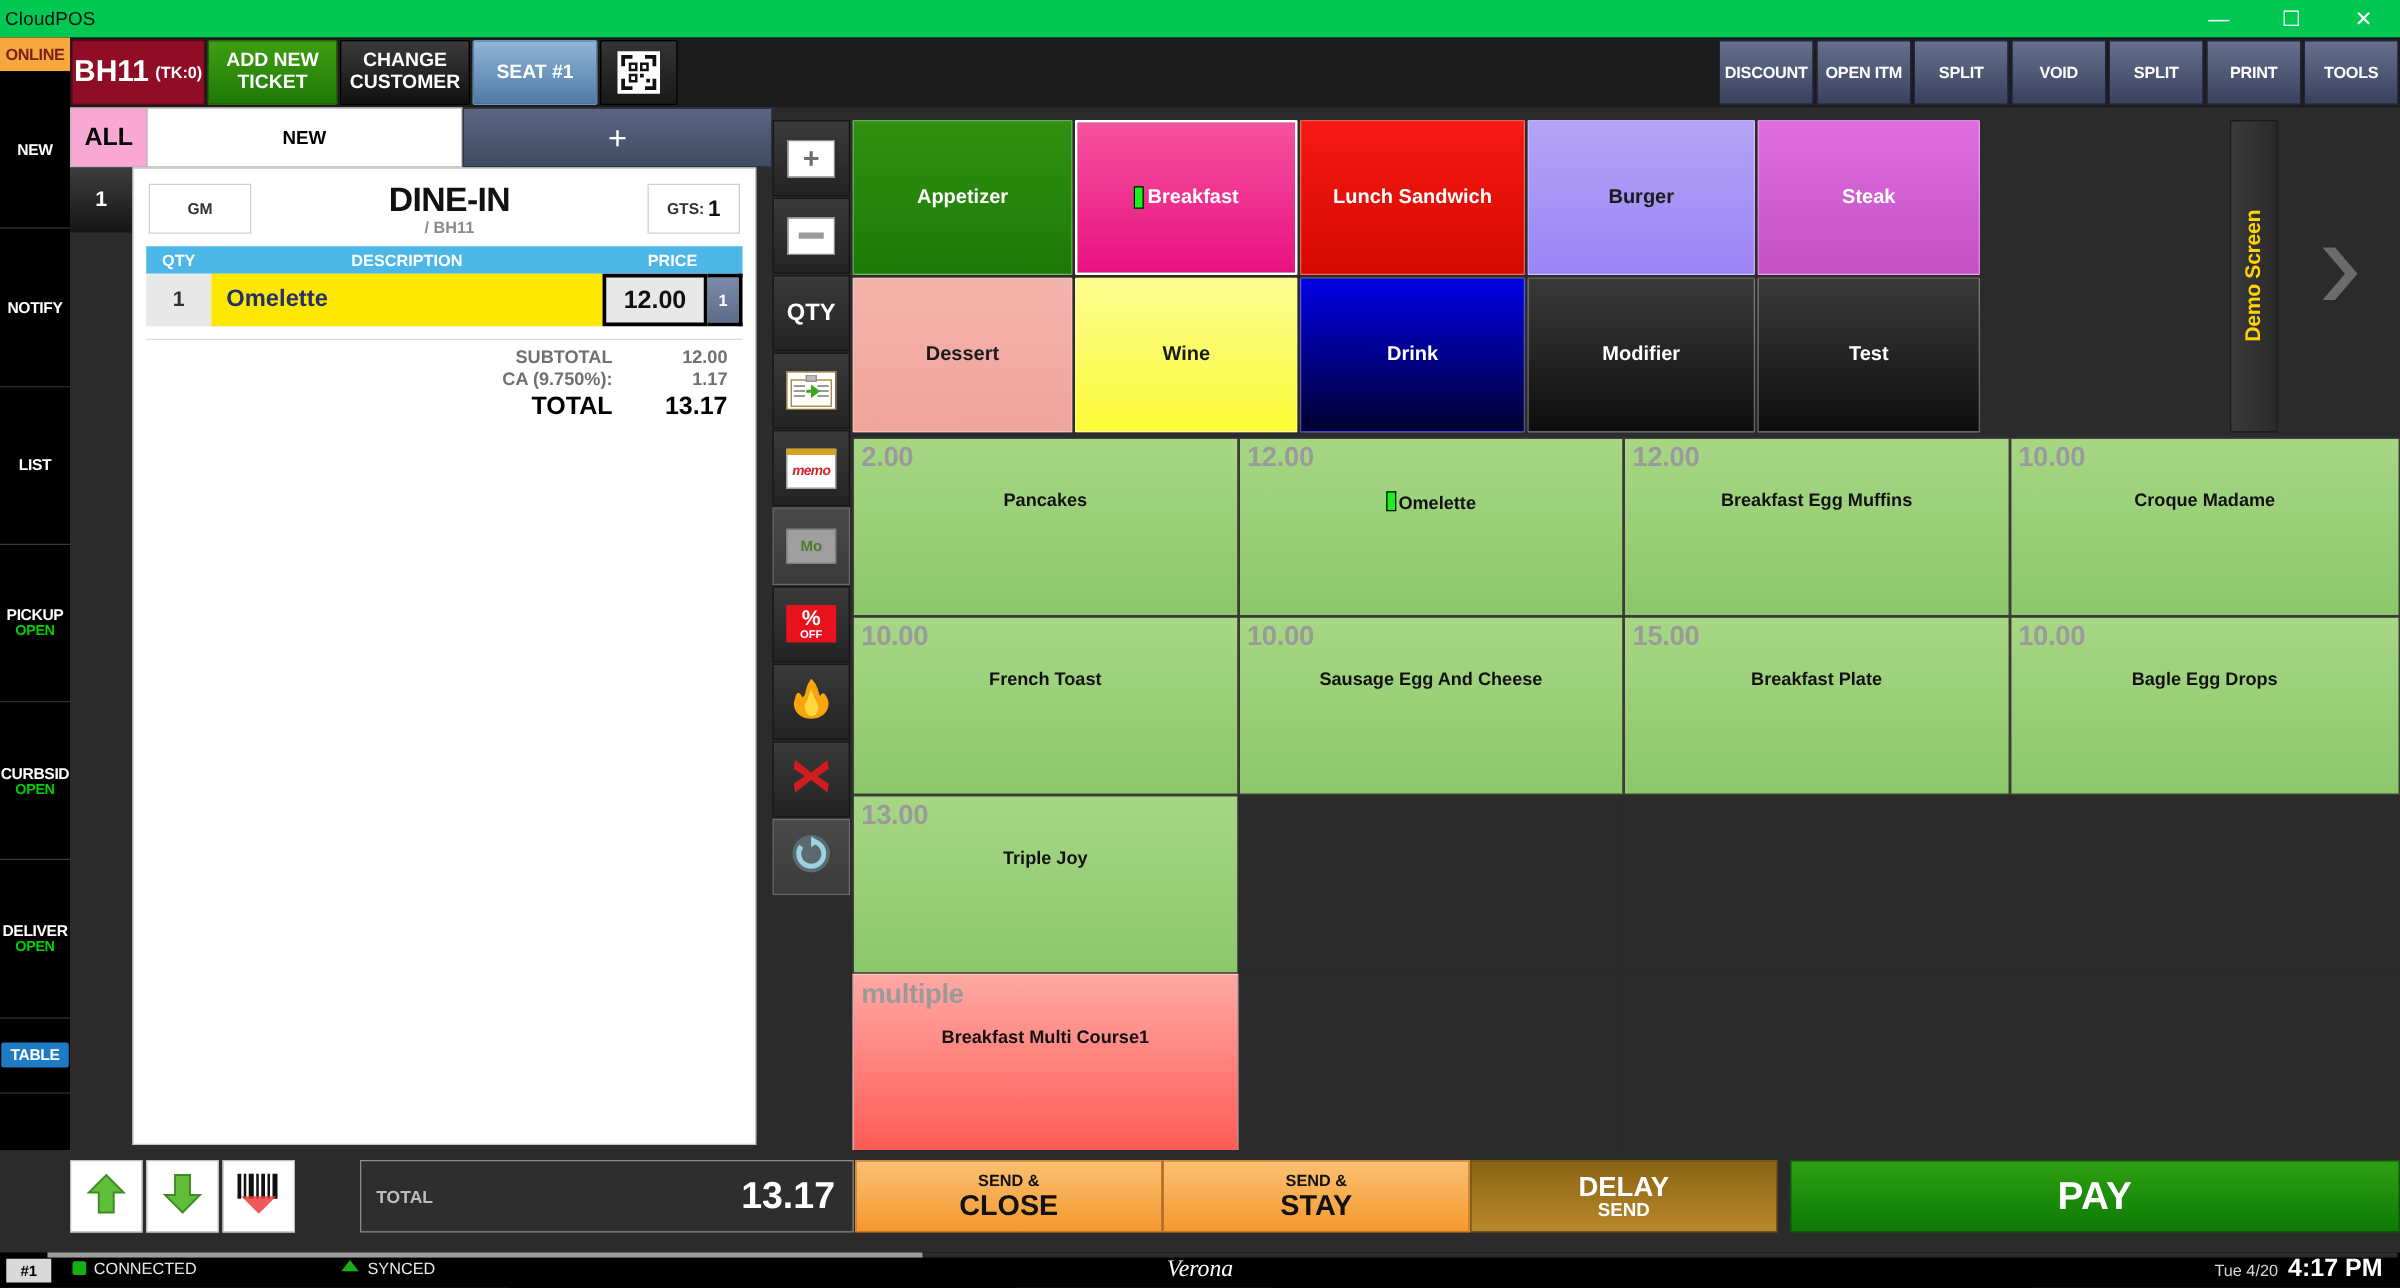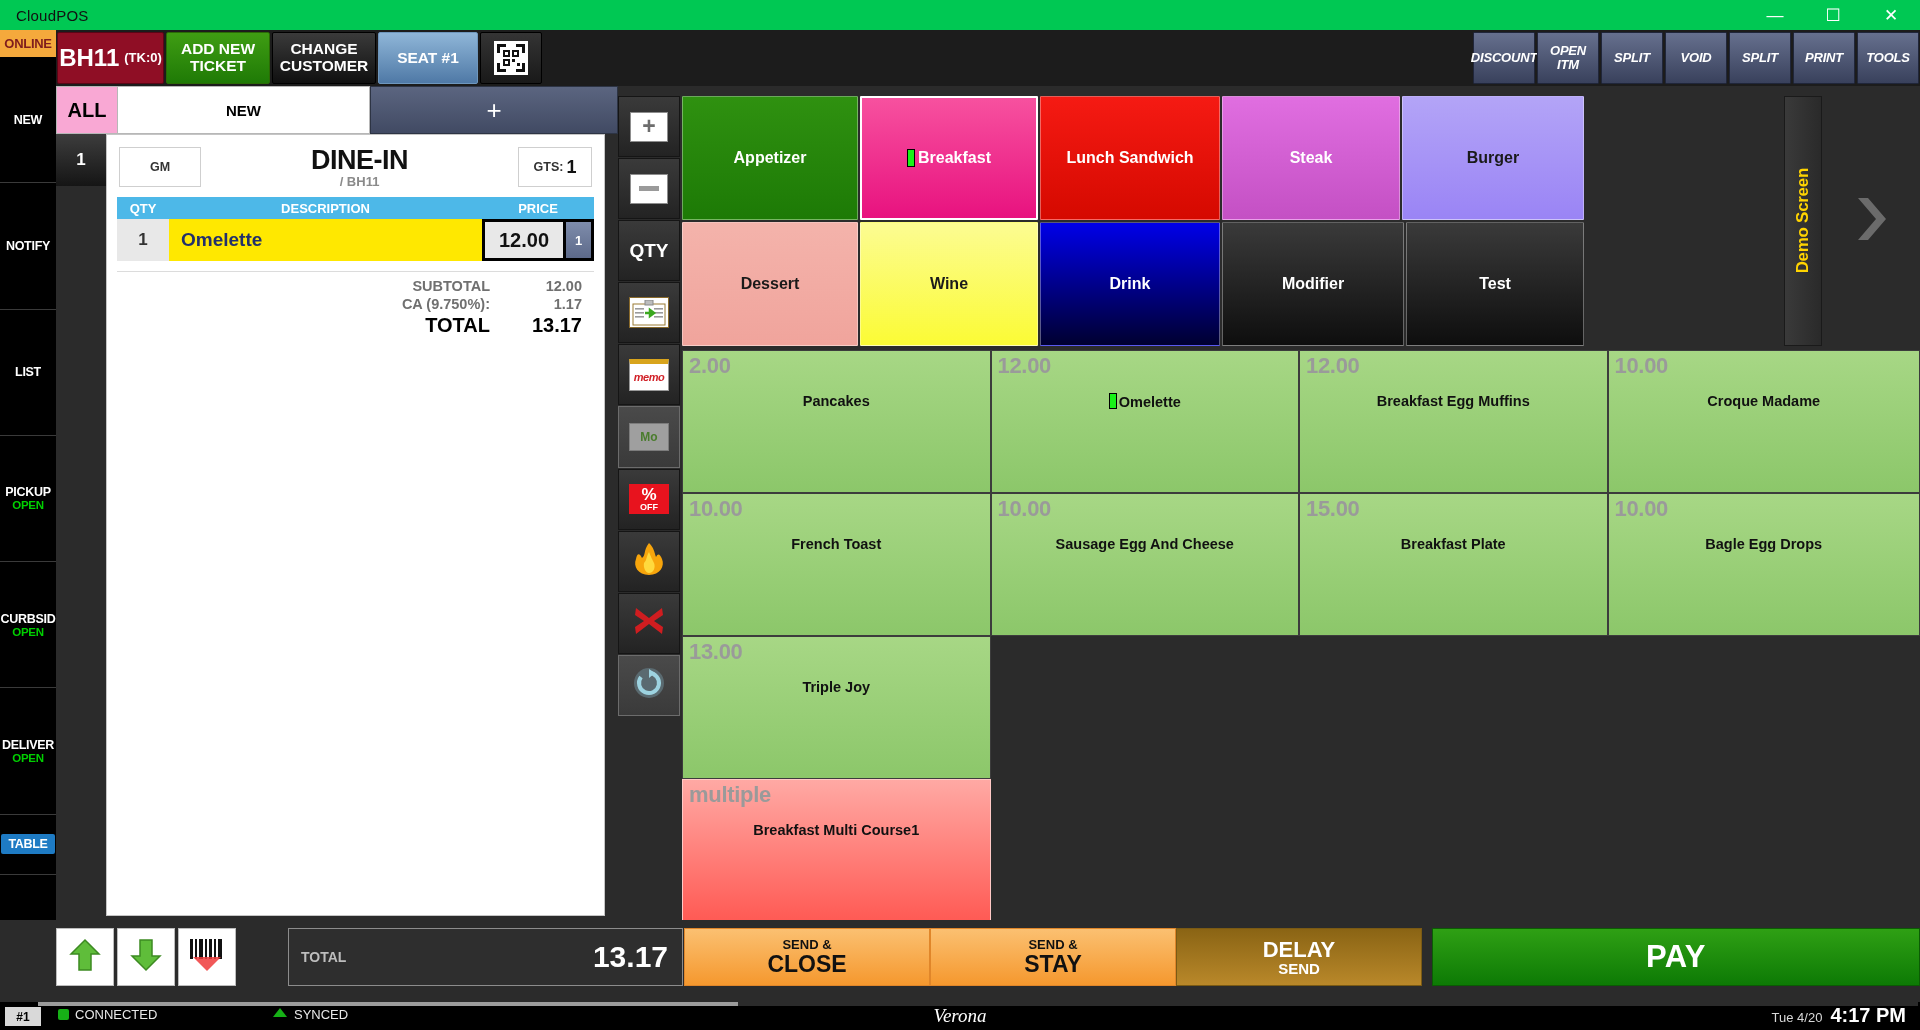--- a/index.html
+++ b/index.html
@@ -10,21 +10,21 @@
     overflow: hidden;
   }
   #app { position: relative; width: 1920px; height: 1030px; background:#2b2b2b; }
 
   
   .titlebar {
     position:absolute; left:0; top:0; width:1920px; height:30px;
     background:#00c853; display:flex; align-items:center;
   }
   .titlebar .apptitle {
-    color:#111; font-size:15px; padding-left:16px; letter-spacing:.2px;
+    color:#111; font-size:15px; padding-left:4px; letter-spacing:.2px;
   }
   .wincontrols { margin-left:auto; display:flex; height:30px; }
   .wincontrols div {
     width:58px; height:30px; display:flex; align-items:center; justify-content:center;
     color:#fff; font-size:17px; line-height:1;
   }
   .wincontrols .wc-close { color:#fff; }
 
   
   .leftnav {
@@ -73,23 +73,23 @@
     border:1px solid #6f97bd; border-radius:2px; color:#fff;
   }
   .tb-qr {
     width:62px; background:linear-gradient(180deg,#343434,#191919);
     border:1px solid #000; border-radius:2px;
   }
   .qr-glyph { width:34px; height:34px; background:#fff; display:block; position:relative; }
   .qr-glyph svg { display:block; }
   .tb-spacer { flex:1; }
   .tb-act {
-    width:62px; background:linear-gradient(180deg,#66708e,#39415c);
+    width:76px; background:linear-gradient(180deg,#66708e,#39415c);
     border:1px solid #20263a; border-radius:1px;
-    font-size:13px; letter-spacing:-.2px;font-style:italic;
+    font-size:13px; letter-spacing:-.2px;
   }
 
   
   .ticketcol { position:absolute; left:56px; top:86px; width:562px; height:830px; background:#2b2b2b; }
   .tabrow { display:flex; height:48px; background:#2b2b2b; }
   .tab-all {
     width:62px; background:#f9a8d4; color:#000; font-size:20px; font-weight:bold;
     display:flex; align-items:center; justify-content:center; border:1px solid #b7b7b7;
   }
   .tab-new {
@@ -507,25 +507,25 @@
       <div class="cat" id="cat0" style="background: linear-gradient(rgb(47, 145, 16), rgb(29, 122, 6)); color: rgb(255, 255, 255); width: 176px; border: 1px solid rgba(255, 255, 255, 0.35);">
         <span>Appetizer</span>
       </div>
       <div class="cat" id="cat1" style="background: linear-gradient(rgb(247, 81, 159), rgb(232, 18, 127)); color: rgb(255, 255, 255); width: 178px; border: 2px solid rgb(255, 255, 255);">
         <span class="mark"></span>
         <span>Breakfast</span>
       </div>
       <div class="cat" id="cat2" style="background: linear-gradient(rgb(245, 26, 19), rgb(213, 9, 0)); color: rgb(255, 255, 255); width: 180px; border: 1px solid rgba(255, 255, 255, 0.35);">
         <span>Lunch Sandwich</span>
       </div>
+      <div class="cat" id="cat3" style="background: linear-gradient(rgb(179, 164, 247), rgb(154, 132, 245)); color: rgb(26, 26, 26); width: 182px; border: 1px solid rgba(255, 255, 255, 0.35);">
+        <span>Burger</span>
+      </div>
       <div class="cat" id="cat4" style="background: linear-gradient(rgb(224, 110, 224), rgb(196, 80, 196)); color: rgb(255, 255, 255); width: 178px; border: 1px solid rgba(255, 255, 255, 0.35);">
         <span>Steak</span>
-      </div>
-      <div class="cat" id="cat3" style="background: linear-gradient(rgb(179, 164, 247), rgb(154, 132, 245)); color: rgb(26, 26, 26); width: 182px; border: 1px solid rgba(255, 255, 255, 0.35);">
-        <span>Burger</span>
       </div>
     </div>
     <div class="catrow">
       <div class="cat" id="cat5" style="background: linear-gradient(rgb(244, 179, 171), rgb(240, 164, 156)); color: rgb(26, 26, 26); width: 176px; border: 1px solid rgba(255, 255, 255, 0.35);">
         <span>Dessert</span>
       </div>
       <div class="cat" id="cat6" style="background: linear-gradient(rgb(252, 252, 146), rgb(251, 251, 53)); color: rgb(26, 26, 26); width: 178px; border: 1px solid rgba(255, 255, 255, 0.35);">
         <span>Wine</span>
       </div>
       <div class="cat" id="cat7" style="background: linear-gradient(rgb(0, 0, 232), rgb(0, 0, 48)); color: rgb(255, 255, 255); width: 180px; border: 1px solid rgba(255, 255, 255, 0.35);">

